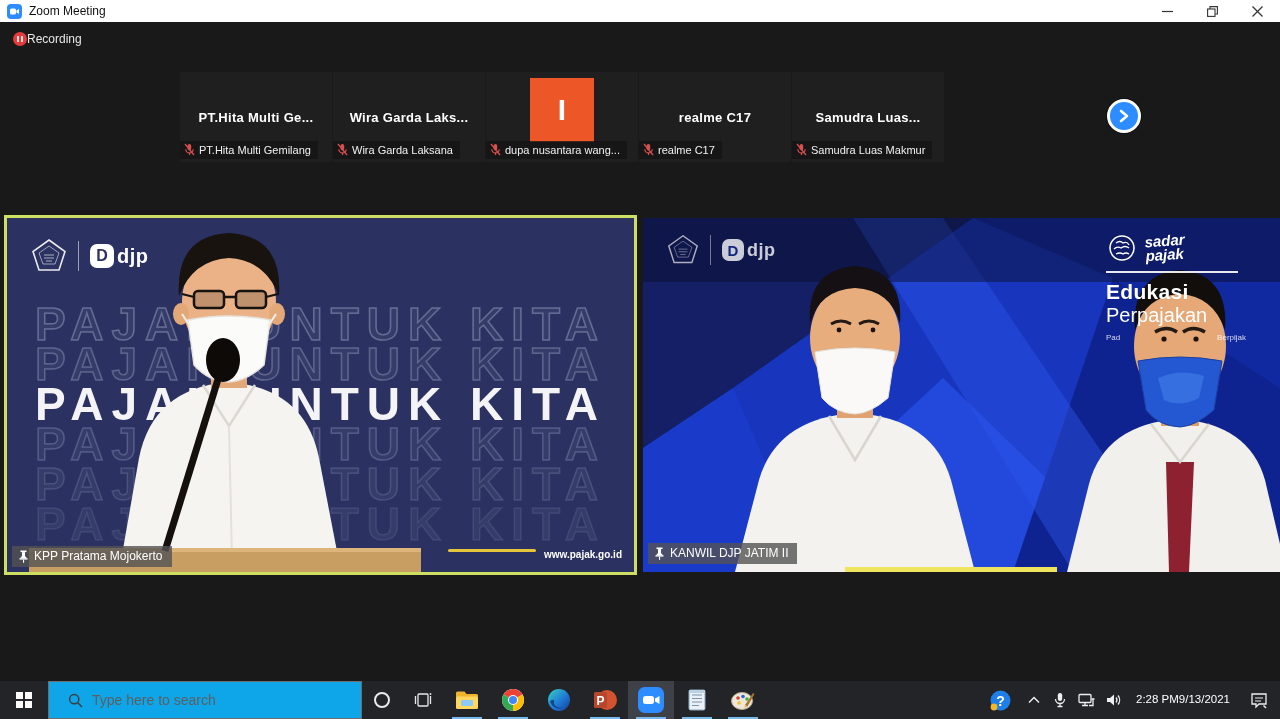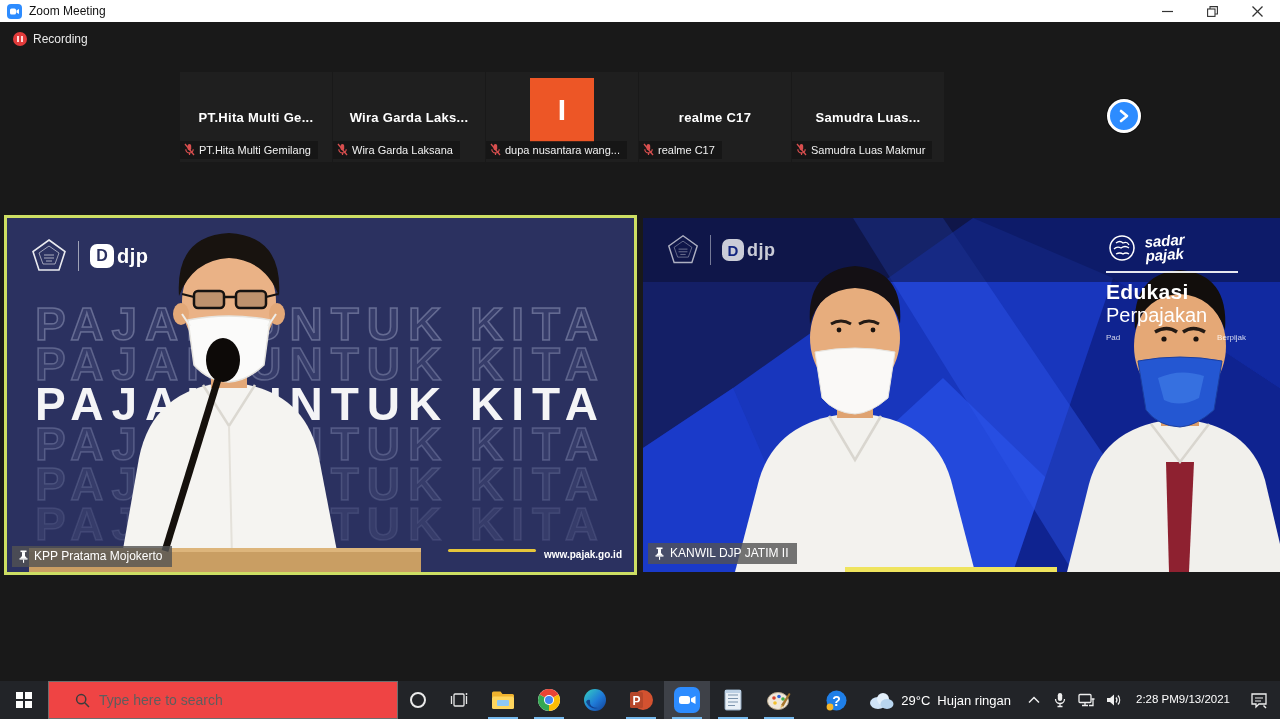--- a/index.html
+++ b/index.html
@@ -12,21 +12,21 @@
   .zoom-app-icon { width:15px; height:15px; border-radius:4px; background:#2d8cff;
                    display:flex; align-items:center; justify-content:center; }
   .win-title { font-size:12px; color:#111; }
   .win-controls { position:absolute; right:0; top:0; height:22px; display:flex; }
   .win-btn { width:45px; height:22px; display:flex; align-items:center; justify-content:center; }
   .win-btn svg { stroke:#333; }
 
   
   .meeting { position:absolute; top:22px; left:0; width:1280px; height:659px; background:#191919; }
 
-  .recording { position:absolute; left:13px; top:10px; display:flex; align-items:center; gap:6px; }
+  .recording { position:absolute; left:13px; top:10px; display:flex; align-items:center; gap:0; }
   .rec-dot { width:14px; height:14px; border-radius:50%; background:#e23b3b;
              display:flex; align-items:center; justify-content:center; gap:2px; }
   .rec-dot i { display:block; width:2px; height:6px; background:#ffd9d9; }
   .rec-label { font-size:12px; color:#e8e8e8; }
 
   
   .strip { position:absolute; left:180px; top:50px; display:flex; gap:1px; }
   .tile { position:relative; width:152px; height:90px; background:#1f1f1f; overflow:hidden; }
   .tile-name { position:absolute; inset:0; display:flex; align-items:center; justify-content:center;
                font-size:13px; font-weight:bold; color:#fff; text-align:center; padding:0 8px;
@@ -84,22 +84,22 @@
              font-size:8px; opacity:.8; }
   .yellow-strip { position:absolute; left:202px; bottom:0; width:212px; height:5px; background:#efe45e; }
 
   
   .taskbar { position:absolute; top:681px; left:0; width:1280px; height:38px; background:#222428;
              display:flex; align-items:center; }
   .tb-btn { height:38px; display:flex; align-items:center; justify-content:center; position:relative; }
   .start { width:48px; }
   .win-logo { display:grid; grid-template-columns:7px 7px; grid-template-rows:7px 7px; gap:1.5px; }
   .win-logo i { background:#fdfdfd; display:block; }
-  .search { width:350px; height:38px; background:#ef4444; border:1px solid #6e6e6e;
-            display:flex; align-items:center; gap:9px; padding-left:26px; }
+  .search { width:314px; height:38px; background:#0ea5e9; border:1px solid #6e6e6e;
+            display:flex; align-items:center; gap:9px; padding-left:19px; }
   .search input { border:none; outline:none; background:transparent; font-size:14px; color:#333;
                   width:260px; font-family:"Liberation Sans",sans-serif; }
   .search input::placeholder { color:#5e5e5e; opacity:1; }
   .cortana { width:40px; }
   .cortana i { width:16px; height:16px; border:2px solid #eaeaea; border-radius:50%; display:block; }
   .taskview { width:42px; }
   .appicons { display:flex; }
   .app { width:46px; }
   .app.active { background:#3e4148; }
   .app .ul { position:absolute; bottom:0; left:8px; right:8px; height:2px; background:#76b9ed; }
@@ -478,29 +478,20 @@
   </div>
 
   <div class="tray">
     <div class="tray-btn" style="width:42px;">
       <svg width="23" height="23" viewBox="0 0 23 23">
         <circle cx="11.5" cy="11.5" r="10" fill="#1f7fe8"></circle>
         <text x="11.5" y="16.5" text-anchor="middle" font-family="Liberation Sans, sans-serif" font-size="14" font-weight="bold" fill="#fff">?</text>
         <circle cx="5" cy="18" r="3.4" fill="#f4b62a"></circle>
       </svg>
     </div>
-    <div class="tray-btn weather">
-      <svg width="27" height="19" viewBox="0 0 27 19">
-        <ellipse cx="11" cy="12" rx="8" ry="6" fill="#cfe3f7"></ellipse>
-        <circle cx="16" cy="8" r="6" fill="#e4f0fb"></circle>
-        <ellipse cx="20" cy="13" rx="6.5" ry="5" fill="#b9d6f0"></ellipse>
-      </svg>
-      <span>29°C</span>
-      <span>Hujan ringan</span>
-    </div>
     <div class="tray-btn" style="width:26px;">
       <svg width="12" height="8" viewBox="0 0 12 8" fill="none" stroke="#eee" stroke-width="1.5">
           <path d="M1 6.5 L6 1.5 L11 6.5"></path>
         </svg>
     </div>
     <div class="tray-btn" style="width:25px;">
       <svg width="12" height="16" viewBox="0 0 12 16" fill="none" stroke="#eee" stroke-width="1.3">
         <rect x="3.8" y="1" width="4.4" height="8" rx="2.2" fill="#eee" stroke="none"></rect>
         <path d="M1.5 7 a4.5 4.5 0 0 0 9 0 M6 11.5 V14 M3.5 14.5 h5"></path>
       </svg>

